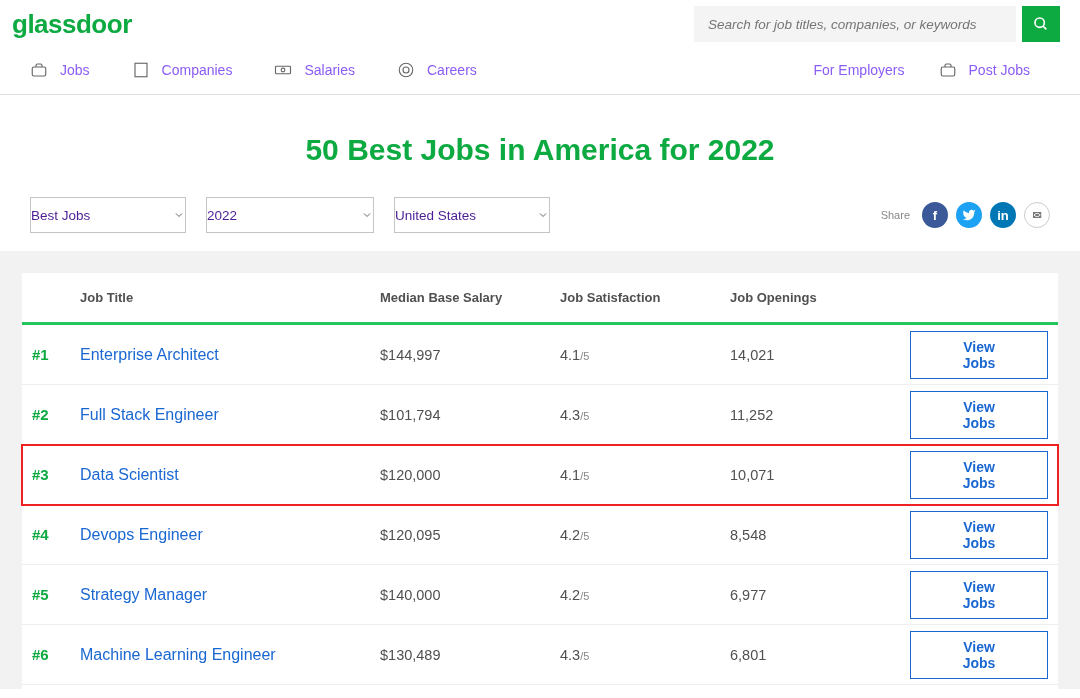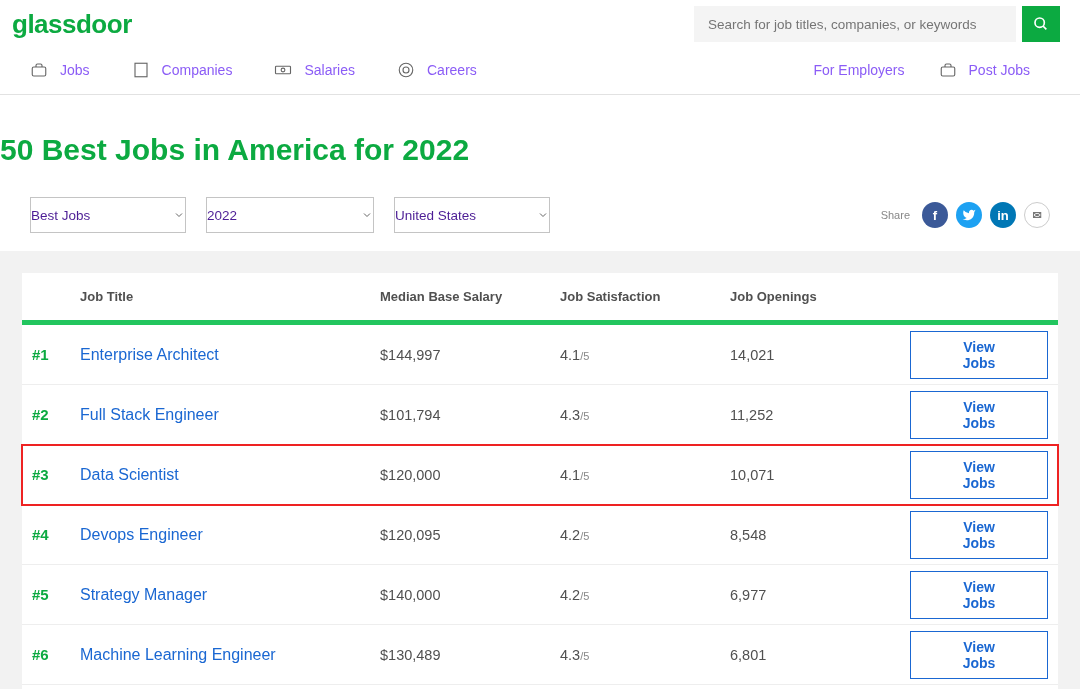--- a/index.html
+++ b/index.html
@@ -29,20 +29,21 @@
     margin-left: 40px;
     flex: 0 0 auto;
   }
   .search-input {
     height: 36px;
     border: none;
     background: #f4f4f4;
     padding: 0 14px;
     font-size: 13.5px;
     color: #333;
+    font-style: italic;
   }
   .search-jobs { width: 322px; }
   .search-loc {
     width: 160px;
     margin-left: 6px;
     padding-left: 34px;
     position: relative;
   }
   .loc-wrapper { position: relative; }
   .loc-wrapper svg {
@@ -80,21 +81,21 @@
     width: 22px; height: 18px; margin-right: 10px;
   }
   .nav-right {
     margin-left: auto;
     display: flex;
     align-items: center;
   }
   .nav-right .nav-item { margin-right: 32px; }
   .nav-right .nav-item:last-child { margin-right: 22px; }
   .page-title {
-    text-align: left;
+    text-align: center;
     color: #0caa41;
     font-size: 30px;
     font-weight: 700;
     padding: 38px 0 30px;
   }
   .filter-row {
     display: flex;
     align-items: center;
     padding: 0 22px 18px;
   }
@@ -158,21 +159,21 @@
     padding: 0 0 4px;
   }
   .thead, .trow {
     display: grid;
     grid-template-columns: 48px 300px 180px 170px 180px 1fr;
     align-items: center;
     padding: 0 10px;
   }
   .thead {
     height: 52px;
-    border-bottom: 5px solid #22c55e;
+    border-bottom: 3px solid #22c55e;
   }
   .thead .th {
     font-size: 13px;
     font-weight: 700;
     color: #505050;
   }
   .trow {
     height: 60px;
     border-bottom: 1px solid #eee;
     position: relative;

